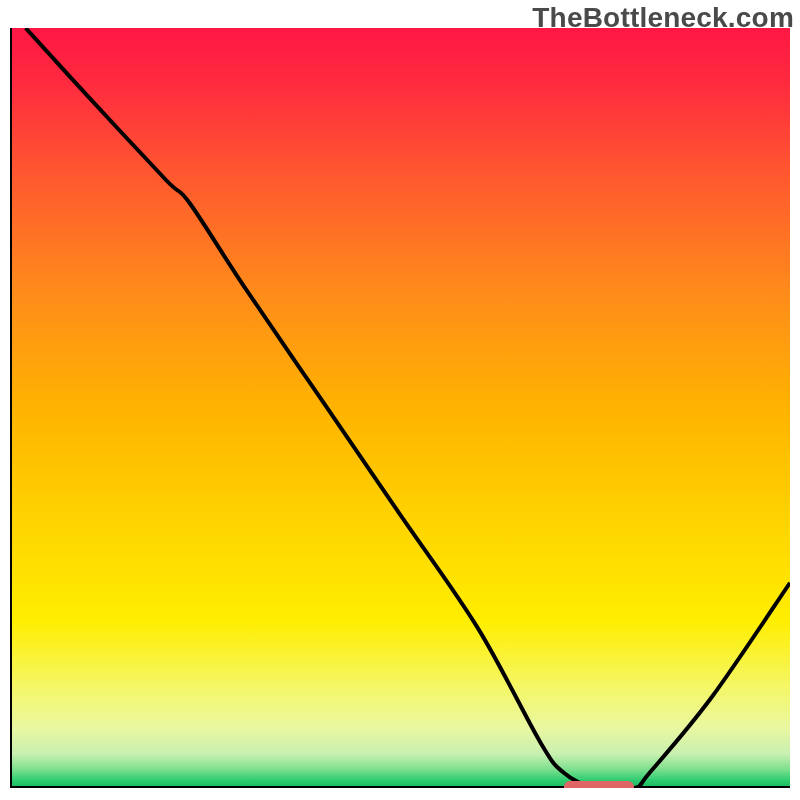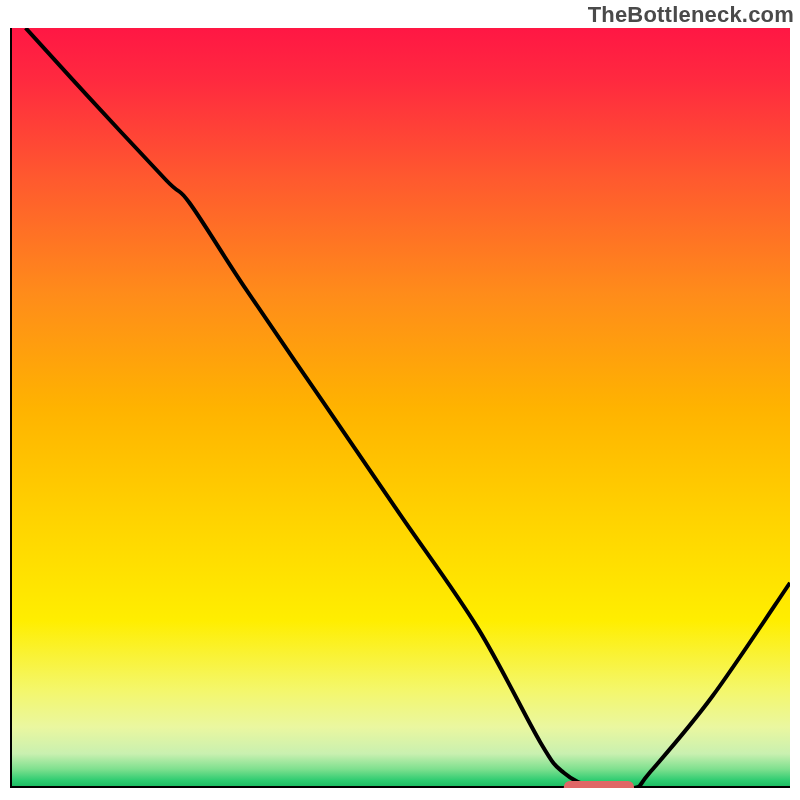--- a/index.html
+++ b/index.html
@@ -12,21 +12,21 @@
   }
   .wrap {
     position: relative;
     width: 800px;
     height: 800px;
   }
   .watermark {
     position: absolute;
     top: 2px;
     right: 6px;
-    font-size: 22px;
+    font-size: 28px;
     font-weight: 600;
     color: #4a4a4a;
     letter-spacing: 0.2px;
   }
   .plot {
     position: absolute;
     left: 10px;
     top: 28px;
     width: 780px;
     height: 760px;

